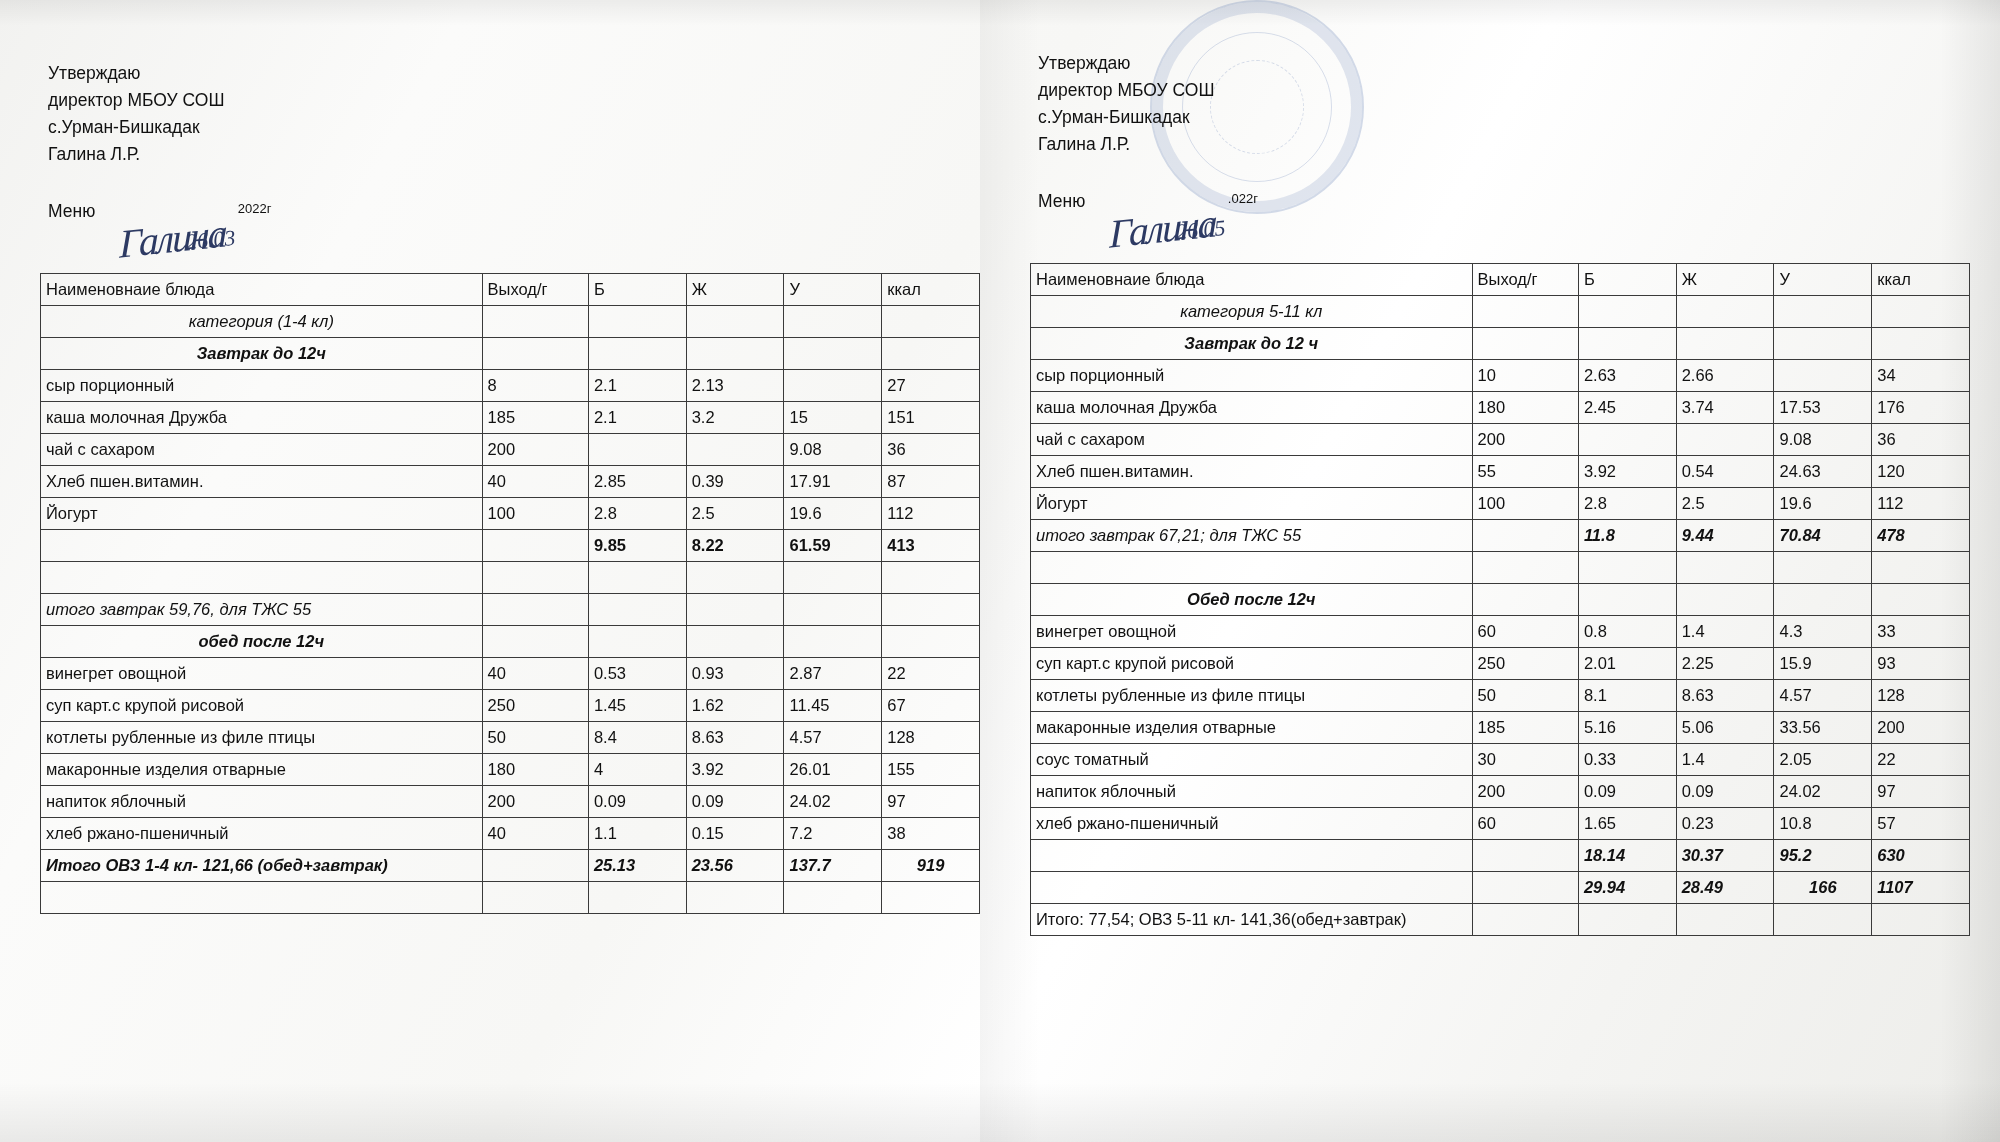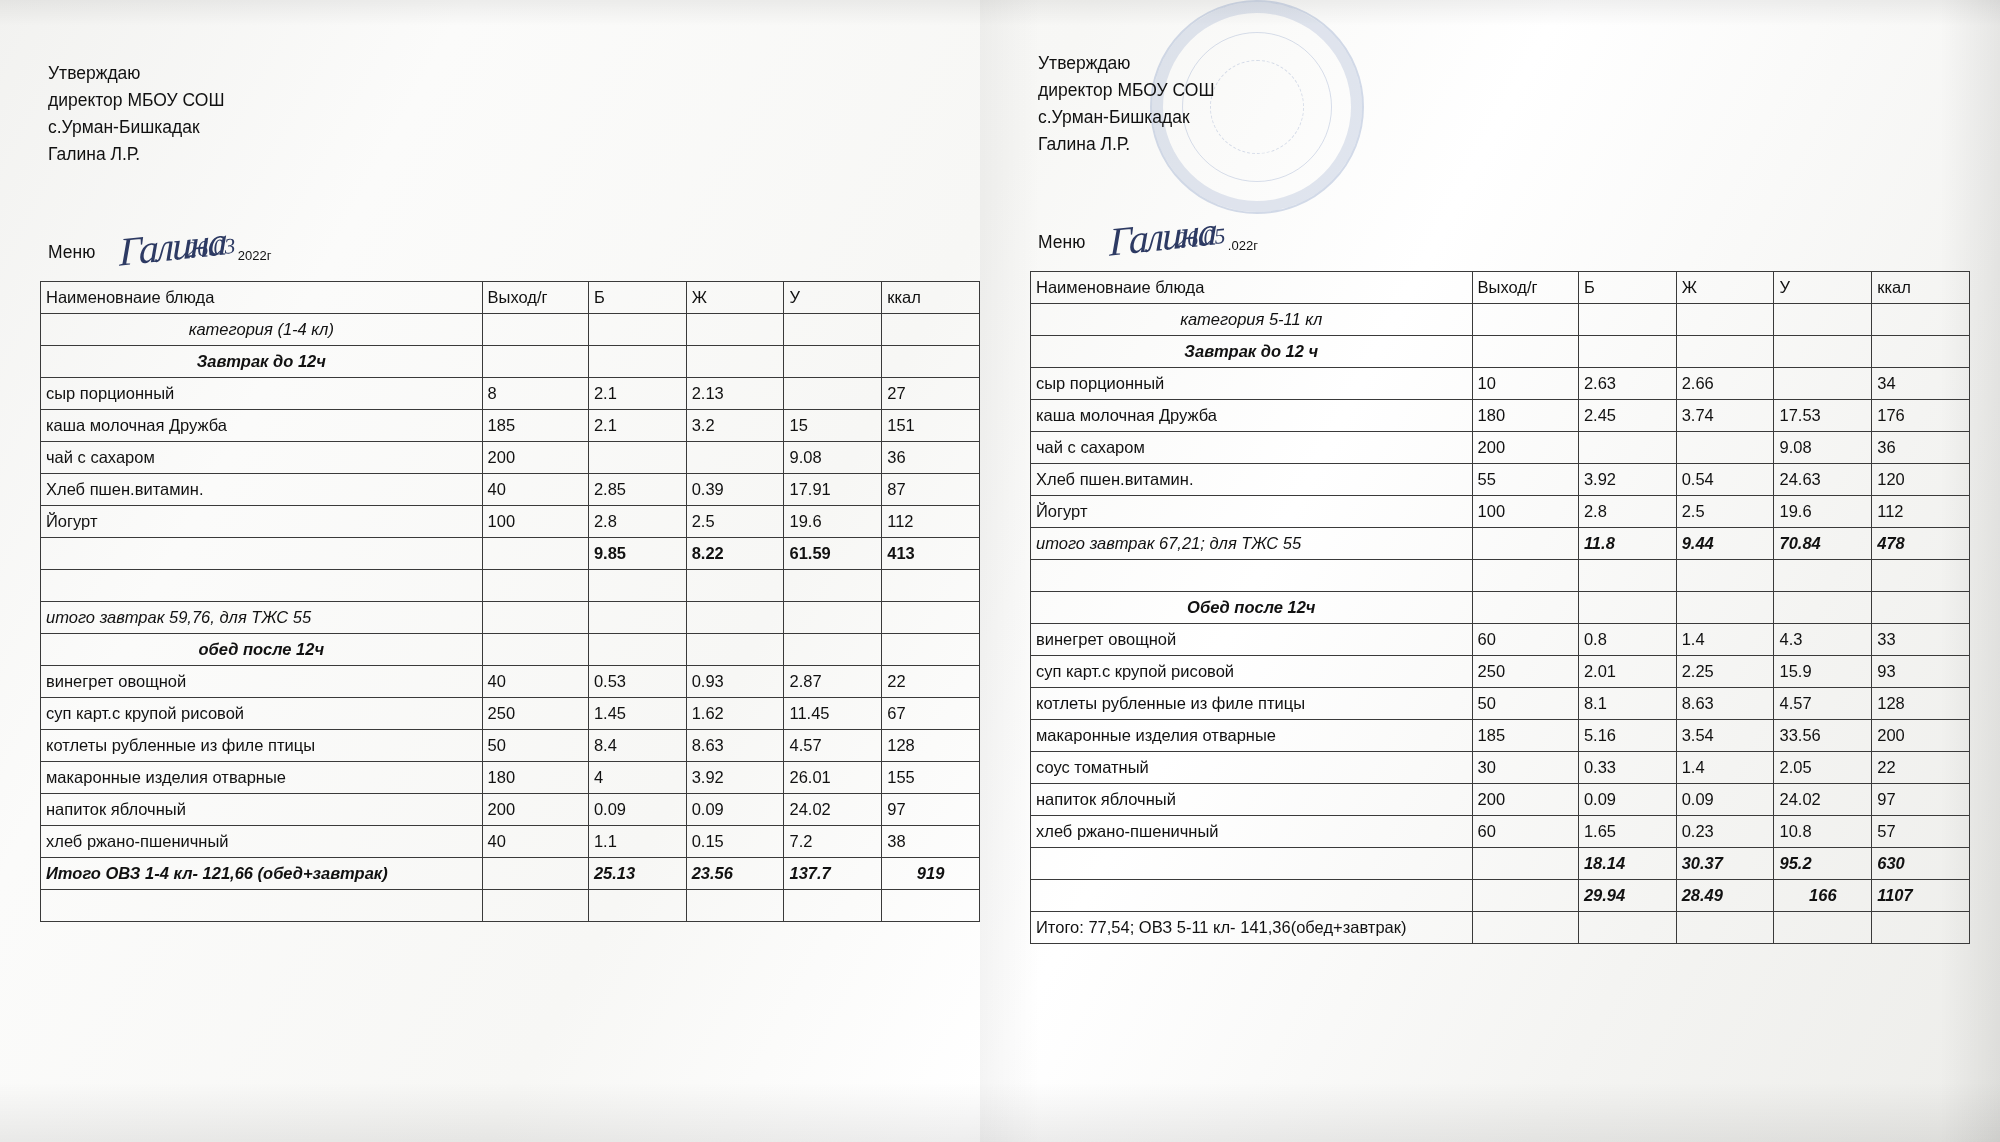--- a/index.html
+++ b/index.html
@@ -51,22 +51,21 @@
   .doc-right { left: 1030px; top: 50px; width: 940px; }
 
   .approve {
     line-height: 1.55;
     font-size: 17.5px;
     white-space: pre-line;
     margin-left: 8px;
   }
   .menu-row {
     display: flex;
-    align-items: flex-end;
-    margin-top: 40px;
+    margin-top: 32px;
     margin-left: 8px;
     height: 58px;
   }
   .menu-label {
     font-size: 17.5px;
     margin-right: 24px;
     padding-bottom: 4px;
   }
   .sign-wrap {
     position: relative;
@@ -472,21 +471,21 @@
         <td>50</td>
         <td>8.1</td>
         <td>8.63</td>
         <td>4.57</td>
         <td>128</td>
       </tr>
       <tr>
         <td>макаронные изделия отварные</td>
         <td>185</td>
         <td>5.16</td>
-        <td>3.54</td>
+        <td>5.06</td>
         <td>33.56</td>
         <td>200</td>
       </tr>
       <tr>
         <td>соус томатный</td>
         <td>30</td>
         <td>0.33</td>
         <td>1.4</td>
         <td>2.05</td>
         <td>22</td>

